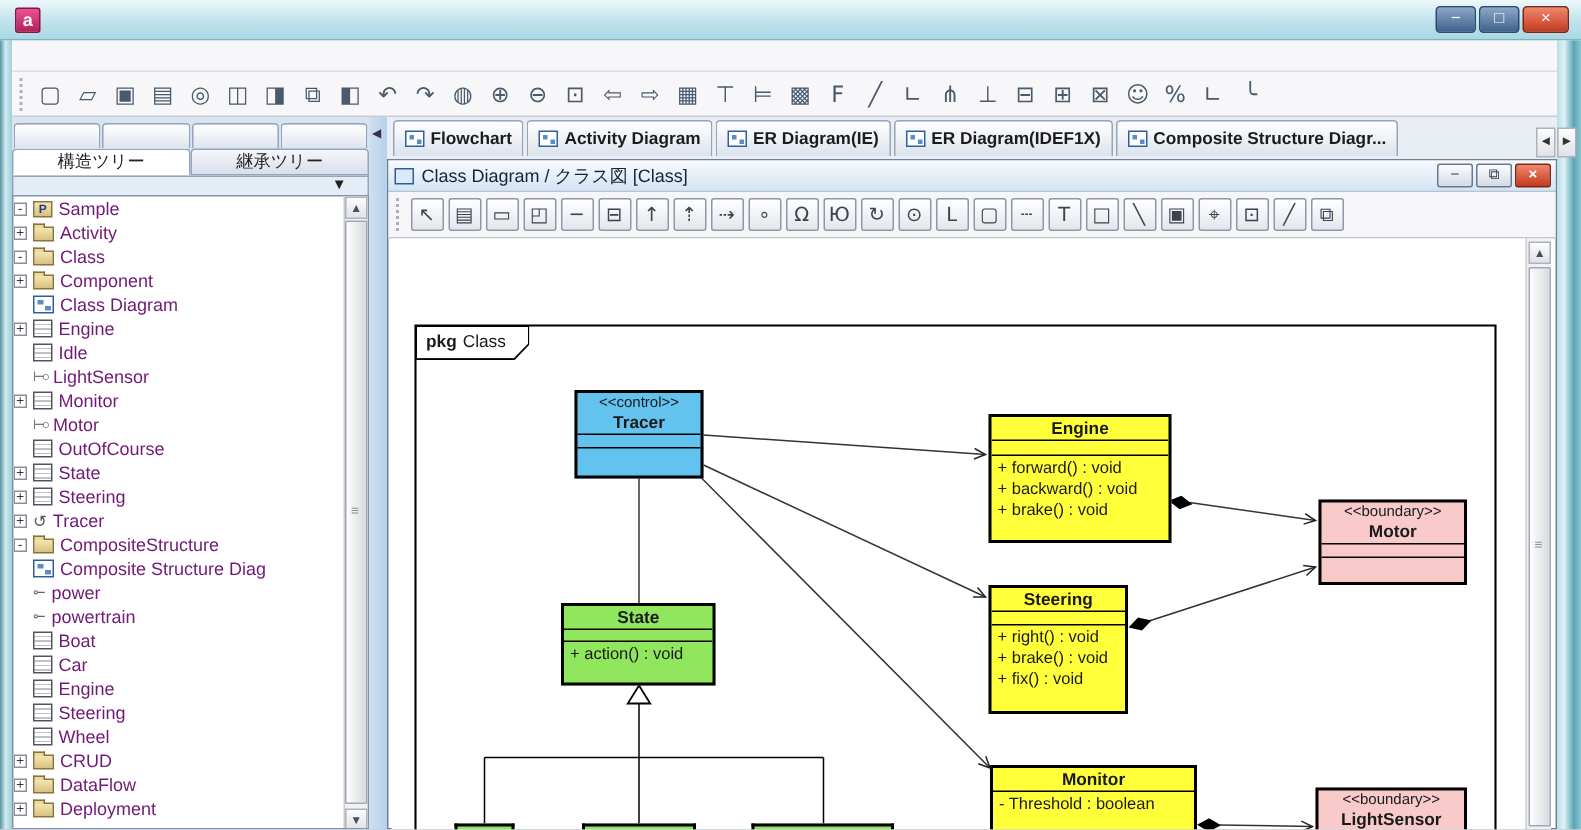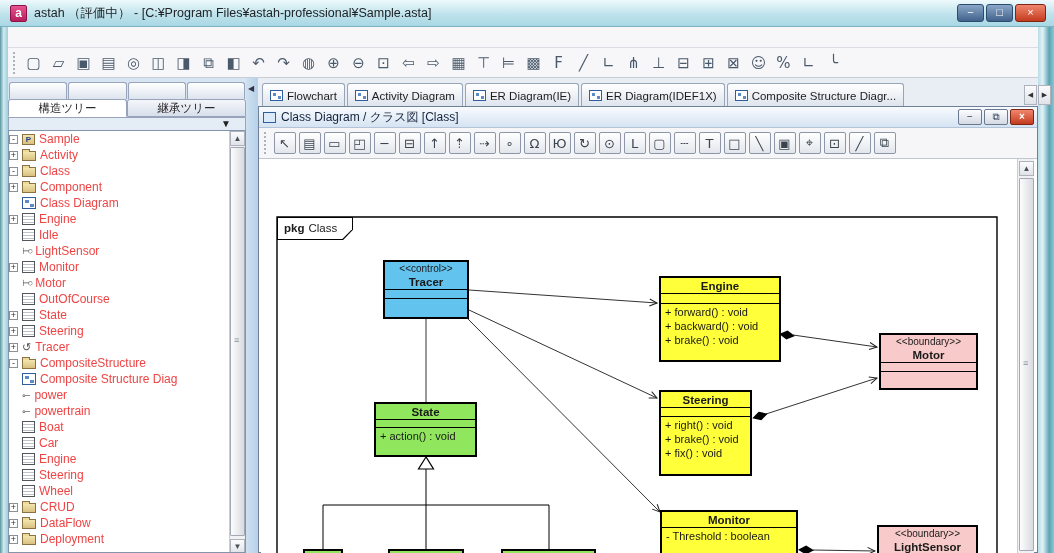--- a/index.html
+++ b/index.html
@@ -66,34 +66,34 @@
   [data-name="class-icon"]{width:13px;height:12px;border:1px solid #52565c;
     background:repeating-linear-gradient(#ffffff 0 2px,#bfc3c9 2px 3px);}
   [data-name="class-diagram-icon"],[data-name="composite-structure-diagram-icon"]{width:14px;height:12px;
     border:1px solid #2f5e9e;background:#fff;position:relative;}
   [data-name="class-diagram-icon"]::before,[data-name="composite-structure-diagram-icon"]::before{
     content:"";position:absolute;left:2px;top:2px;width:4px;height:3px;background:#5c8cc8;
     box-shadow:5px 4px 0 #5c8cc8;}
   [data-name="boundary-icon"]::before{content:"⊢○";font-size:9px;letter-spacing:-2px;color:#555;}
   [data-name="control-icon"]::before{content:"↺";font-size:11px;color:#555;}
   [data-name="port-icon"]::before{content:"⊸";font-size:10px;color:#666;display:inline-block;transform:scaleX(-1);}
-  .tlabel{color:#ef4444;}
+  .tlabel{color:#701a75;}
   .tree-scroll{position:absolute;right:0;top:0;width:16px;height:423px;background:#f1f1f3;
     border-left:1px solid #c8ccd4;}
   .sbtn{position:absolute;left:0;width:15px;height:15px;background:linear-gradient(#fcfcfd,#dfe2e8);
     border:1px solid #aeb2bc;font-size:8px;text-align:center;line-height:14px;color:#4a4e56;}
   .sthumb{position:absolute;left:0;width:15px;background:linear-gradient(90deg,#fdfdfd,#d9dbe0);
     border:1px solid #a2a8b4;border-radius:1px;}
   .sthumb::after{content:"≡";position:absolute;left:3px;top:50%;margin-top:-7px;font-size:9px;color:#8a909c;}
   .splitter{position:absolute;left:246px;top:78px;width:12px;height:475px;
     background:linear-gradient(to right,#cfe0f0,#b6d1ea);}
   .splitter .arr{position:absolute;left:2px;top:6px;font-size:8px;color:#334;}
   
   .dtab-bar{position:absolute;left:258px;top:80px;width:780px;height:27px;display:flex;
-    align-items:flex-end;gap:2px;padding-left:4px;overflow:hidden;}
+    align-items:flex-start;gap:2px;padding-left:4px;overflow:hidden;font-weight:bold;}
   .dtab{flex:none;height:24px;display:flex;align-items:center;gap:4px;padding:0 7px;
     background:linear-gradient(#ffffff,#dce3ec);border:1px solid #98a4b8;border-bottom:none;
     border-radius:3px 3px 0 0;font-size:11.5px;white-space:nowrap;color:#1c1c1c;}
   .dicon{width:13px;height:11px;border:1px solid #2f5e9e;background:#fff;position:relative;flex:none;}
   .dicon::before{content:"";position:absolute;left:2px;top:2px;width:3px;height:3px;background:#5c8cc8;
     box-shadow:5px 3px 0 #5c8cc8;}
   .dtab-scroll{position:absolute;top:85px;width:13px;height:20px;background:linear-gradient(#fcfcfd,#dfe2e8);
     border:1px solid #aeb2bc;font-size:7px;text-align:center;line-height:18px;color:#333;}
   
   .inner-win{position:absolute;left:258px;top:106px;width:780px;height:447px;
@@ -133,21 +133,20 @@
   .canvas-scroll{position:absolute;left:758px;top:52px;width:17px;height:394px;background:#f1f1f3;
     border-left:1px solid #c8ccd4;}
 </style>
 </head>
 <body>
 
 <div id="app" data-name="astah-application-window">
 
   <div class="titlebar" data-name="title-bar">
     <div class="app-icon" data-name="astah-app-icon">a</div>
-    <div class="title-text" data-name="window-title">astah （評価中） - [C:¥Program Files¥astah-professional¥Sample.asta]</div>
     <div class="win-controls">
       <div class="wbtn" data-name="minimize-button">−</div>
       <div class="wbtn" data-name="maximize-button">□</div>
       <div class="wbtn close" data-name="close-button">×</div>
     </div>
   </div>
 
   <div class="frame-left" data-name="window-frame-left"></div>
   <div class="frame-right" data-name="window-frame-right"></div>
 

